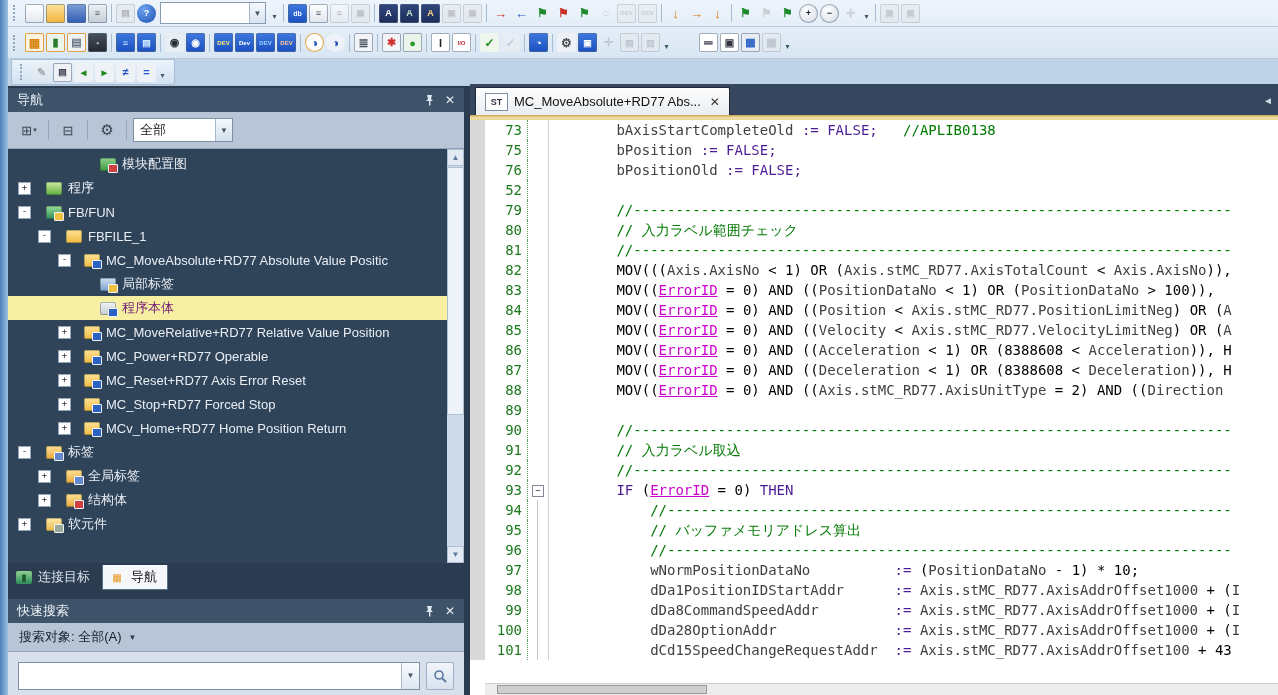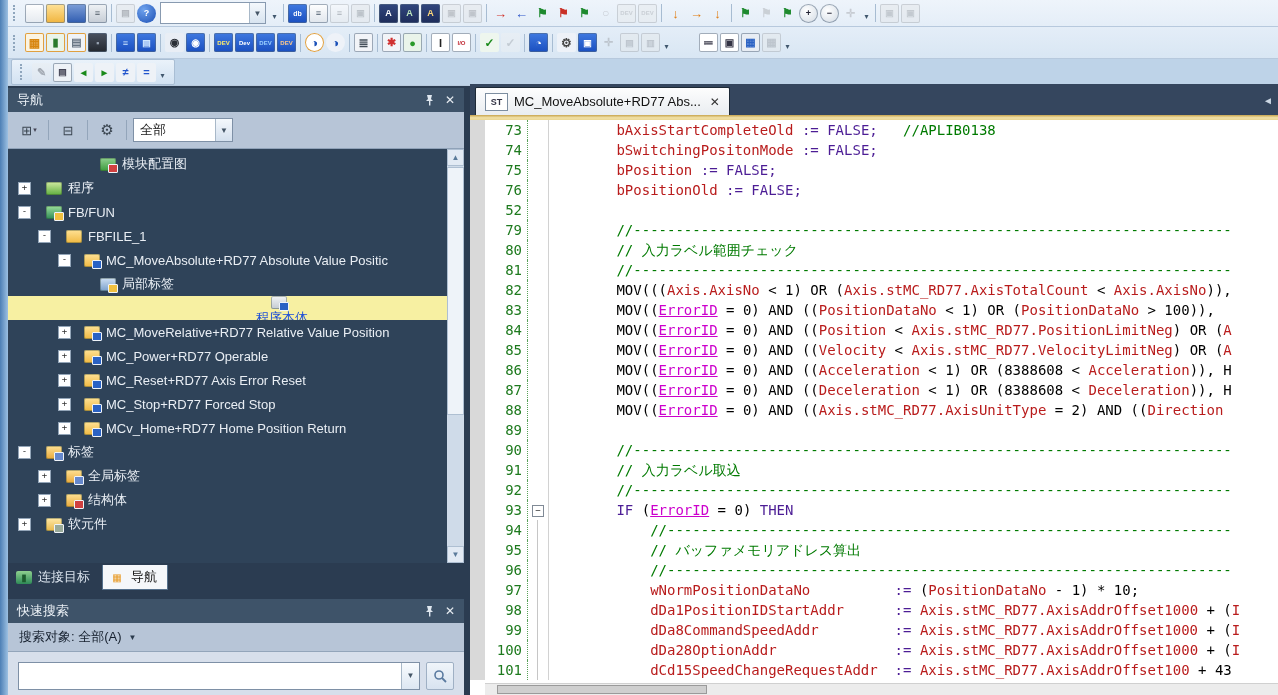--- a/index.html
+++ b/index.html
@@ -49,21 +49,21 @@
   .nic .dd2{font-size:7px;margin-left:1px;color:#445;}
   .nsep{width:1px;height:20px;background:#93a5ba;margin:0 6px;}
   .ncombo{width:92px;height:22px;background:#fff;border:1px solid #7e90a6;
        display:flex;align-items:center;font-size:13px;color:#222;padding-left:6px;}
   .ncombo .dd{margin-left:auto;width:16px;height:100%;border-left:1px solid #a8b8c8;
        background:linear-gradient(#f4f8fc,#d4e0ee);color:#456;font-size:8px;
        display:flex;align-items:center;justify-content:center;}
   .tree{position:relative;height:414px;background:#2f4359;overflow:hidden;
         color:#e9eef4;font-size:13px;padding-top:3px;box-sizing:border-box;}
   .trow{height:24px;display:flex;align-items:center;white-space:nowrap;overflow:hidden;}
-  .trow.selected{background:#f7f0a2;color:#1d4ed8;flex-direction:column;}
+  .trow.selected{background:#f7f0a2;color:#701a75;}
   .exp{width:11px;height:11px;background:#fff;border:1px solid #93a5b8;color:#333;
        font-size:9px;line-height:9px;text-align:center;flex:none;font-family:"DejaVu Sans Mono",monospace;}
   .ticon{width:16px;height:13px;border-radius:2px;margin-right:6px;flex:none;position:relative;
        box-shadow:inset 0 0 0 1px rgba(40,60,40,.35);}
   .ticon .ov{position:absolute;right:-2px;bottom:-2px;width:8px;height:7px;border:1px solid #f0f4f8;border-radius:1px;}
   .docktabs{height:28px;display:flex;align-items:flex-start;padding:2px 0 0 2px;}
   .dtab{height:24px;display:flex;align-items:center;padding:0 10px 0 6px;
         font-size:13px;color:#d9e2ec;margin-right:2px;}
   .dtab.active{background:#f5f7fa;color:#131313;border:1px solid #55708c;border-top:none;}
   .dticon{width:16px;height:13px;border-radius:2px;margin-right:6px;
@@ -98,21 +98,21 @@
         font-family:"DejaVu Sans Mono","Liberation Mono",monospace;font-size:14px;}
   .cline{display:flex;height:20px;line-height:20px;white-space:pre;}
   .gmargin{width:15px;background:#d9d9d9;flex:none;}
   .gnum{width:37px;text-align:right;padding-right:5px;color:#1e7a1e;flex:none;
         border-right:1px dotted #58a058;box-sizing:content-box;}
   .gfold{width:20px;flex:none;position:relative;border-right:1px solid #d2d2d2;}
   .gfold.fl::after{content:"";position:absolute;left:9px;top:0;bottom:0;width:1px;background:#c6c6c6;}
   .fbox{position:absolute;left:4px;top:5px;width:10px;height:10px;border:1px solid #808a96;
         background:#fff;font-size:9px;line-height:8px;text-align:center;color:#333;}
   .ctext{flex:1;overflow:hidden;}
-  .sp{color:#000;} .si{color:#b91c1c;} .su{color:#cc00cc;text-decoration:underline;}
+  .sp{color:#000;} .si{color:#404040;} .su{color:#cc00cc;text-decoration:underline;}
   .sk{color:#4c1d95;} .sc{color:#007a00;}
   .hsb{position:absolute;left:15px;right:0;bottom:0;height:11px;background:#ececec;
         border-top:1px solid #d0d0d0;}
   .hthumb{position:absolute;left:12px;top:1px;width:210px;height:9px;background:#cfcfcf;
         border:1px solid #9a9a9a;box-sizing:border-box;}
   
   .vsb{position:absolute;right:0;top:0;width:17px;height:100%;background:#cfdbe9;}
   .vsb .ab{position:absolute;left:0;width:17px;height:17px;background:#e2eaf4;
         color:#5a7a9a;font-size:8px;display:flex;align-items:center;justify-content:center;
         border:1px solid #aebfd2;box-sizing:border-box;}
@@ -420,21 +420,20 @@
       <div class="etab">
         <span class="sticon">ST</span>
         <span>MC_MoveAbsolute+RD77 Abs...</span>
         <span class="x">✕</span>
       </div>
       <div class="tabscroll">◄</div>
     </div>
     <div class="strip"></div>
     <div class="codewrap" id="code">
       <div class="cline"><div class="gmargin"></div><div class="gnum">73</div><div class="gfold"></div><div class="ctext"><span class="sp">        </span><span class="si">bAxisStartCompleteOld</span><span class="sp"> </span><span class="sk">:= FALSE;</span><span class="sp">   </span><span class="sc">//APLIB0138</span></div></div>
-        <div class="cline"><div class="gmargin"></div><div class="gnum">74</div><div class="gfold"></div><div class="ctext"><span class="sp">        </span><span class="si">bSwitchingPositonMode</span><span class="sp"> </span><span class="sk">:= FALSE;</span></div></div>
         <div class="cline"><div class="gmargin"></div><div class="gnum">75</div><div class="gfold"></div><div class="ctext"><span class="sp">        </span><span class="si">bPosition</span><span class="sp"> </span><span class="sk">:= FALSE;</span></div></div>
         <div class="cline"><div class="gmargin"></div><div class="gnum">76</div><div class="gfold"></div><div class="ctext"><span class="sp">        </span><span class="si">bPositionOld</span><span class="sp"> </span><span class="sk">:= FALSE;</span></div></div>
         <div class="cline"><div class="gmargin"></div><div class="gnum">52</div><div class="gfold"></div><div class="ctext"></div></div>
         <div class="cline"><div class="gmargin"></div><div class="gnum">79</div><div class="gfold"></div><div class="ctext"><span class="sp">        </span><span class="sc">//-----------------------------------------------------------------------</span></div></div>
         <div class="cline"><div class="gmargin"></div><div class="gnum">80</div><div class="gfold"></div><div class="ctext"><span class="sp">        </span><span class="sc">// 入力ラベル範囲チェック</span></div></div>
         <div class="cline"><div class="gmargin"></div><div class="gnum">81</div><div class="gfold"></div><div class="ctext"><span class="sp">        </span><span class="sc">//-----------------------------------------------------------------------</span></div></div>
         <div class="cline"><div class="gmargin"></div><div class="gnum">82</div><div class="gfold"></div><div class="ctext"><span class="sp">        MOV(((</span><span class="si">Axis.AxisNo</span><span class="sp"> &lt; 1) OR (</span><span class="si">Axis.stMC_RD77.AxisTotalCount</span><span class="sp"> &lt; </span><span class="si">Axis.AxisNo</span><span class="sp">)), </span></div></div>
         <div class="cline"><div class="gmargin"></div><div class="gnum">83</div><div class="gfold"></div><div class="ctext"><span class="sp">        MOV((</span><span class="su">ErrorID</span><span class="sp"> = 0) AND ((</span><span class="si">PositionDataNo</span><span class="sp"> &lt; 1) OR (</span><span class="si">PositionDataNo</span><span class="sp"> &gt; 100)), </span></div></div>
         <div class="cline"><div class="gmargin"></div><div class="gnum">84</div><div class="gfold"></div><div class="ctext"><span class="sp">        MOV((</span><span class="su">ErrorID</span><span class="sp"> = 0) AND ((</span><span class="si">Position</span><span class="sp"> &lt; </span><span class="si">Axis.stMC_RD77.PositionLimitNeg</span><span class="sp">) OR (</span><span class="si">A</span></div></div>
         <div class="cline"><div class="gmargin"></div><div class="gnum">85</div><div class="gfold"></div><div class="ctext"><span class="sp">        MOV((</span><span class="su">ErrorID</span><span class="sp"> = 0) AND ((</span><span class="si">Velocity</span><span class="sp"> &lt; </span><span class="si">Axis.stMC_RD77.VelocityLimitNeg</span><span class="sp">) OR (</span><span class="si">A</span></div></div>

